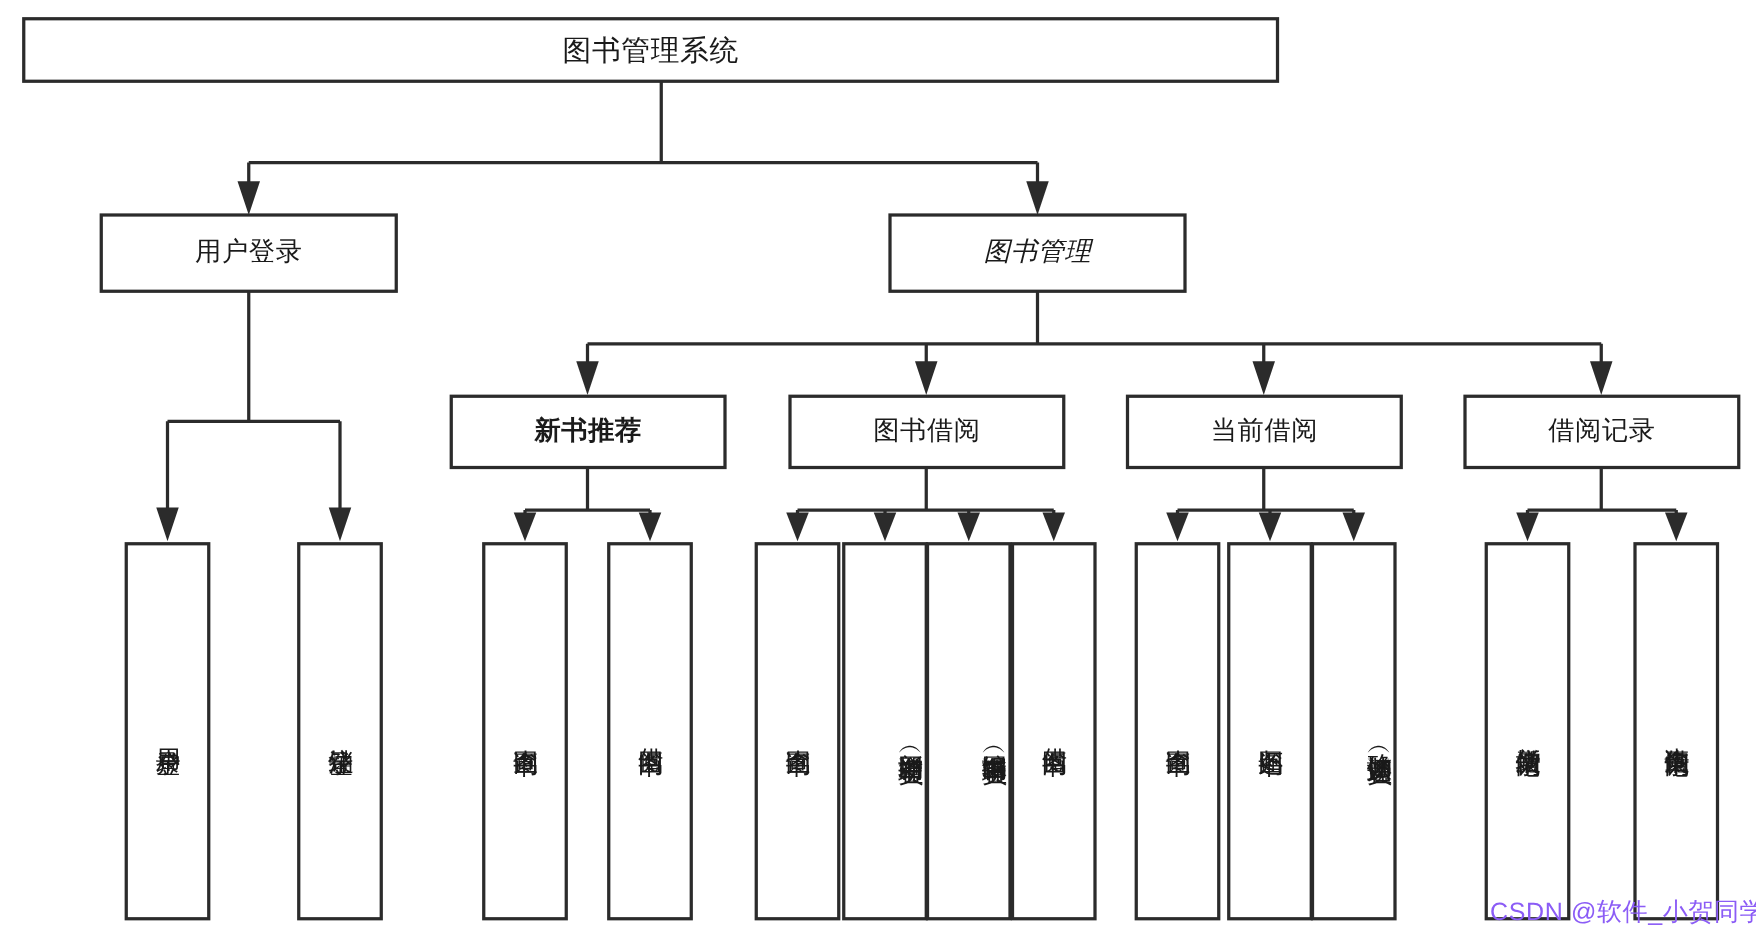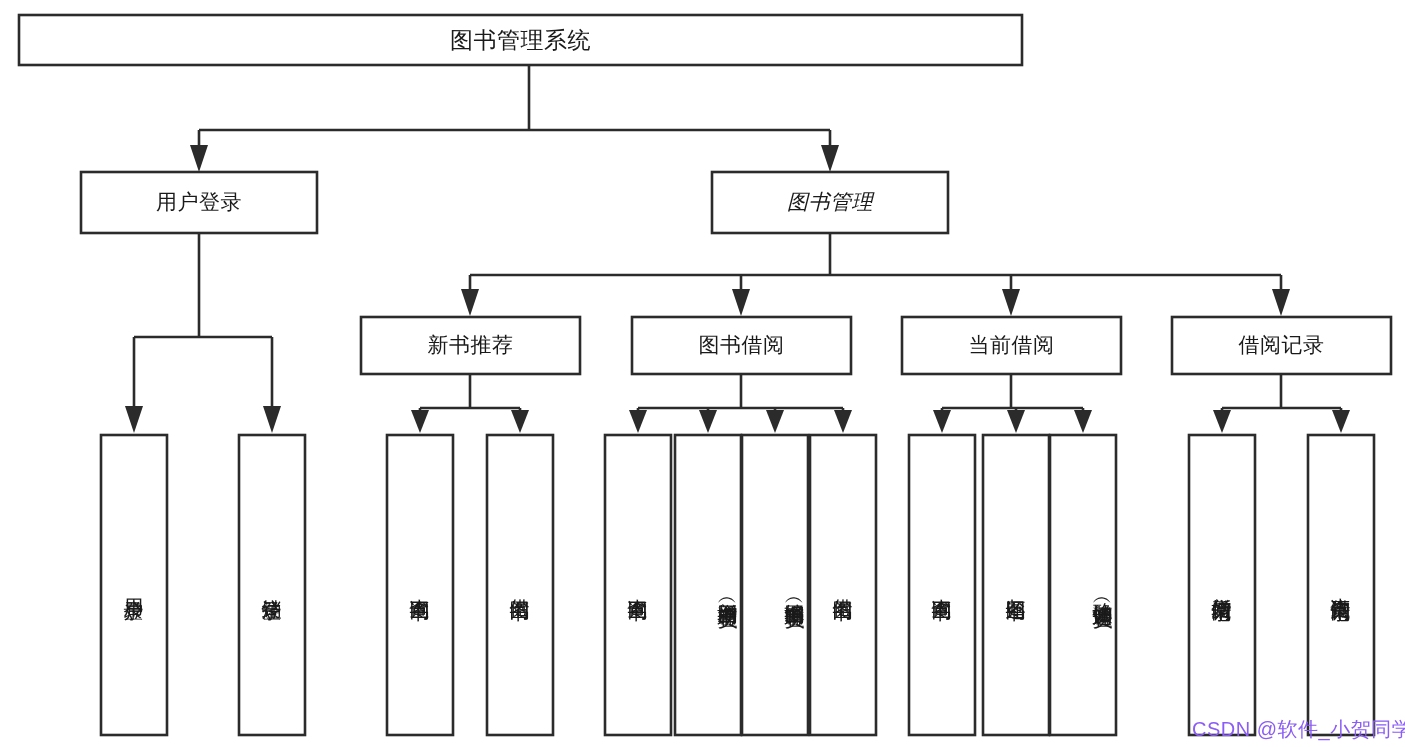--- a/index.html
+++ b/index.html
@@ -178,21 +178,21 @@
     <polygon class="arrow-head" points="1213,410 1231,410 1222,433"></polygon>
     <polygon class="arrow-head" points="1332,410 1350,410 1341,433"></polygon>
 
   </svg>
 
   <div class="h-label" style="left:19px; top:15px; width:1003px; height:50px; font-size:23px;">图书管理系统</div>
 
   <div class="h-label" style="left:81px; top:172px; width:236px; height:61px;">用户登录</div>
   <div class="h-label" style="left:712px; top:172px; width:236px; height:61px;font-style:italic;">图书管理</div>
 
-  <div class="h-label" style="left:361px; top:317px; width:219px; height:57px;">新书推荐</div>
+  <div class="h-label" style="left:361px; top:317px; width:219px; height:57px;font-weight:bold;">新书推荐</div>
   <div class="h-label" style="left:902px; top:317px; width:219px; height:57px;">当前借阅</div>
   <div class="h-label" style="left:632px; top:317px; width:219px; height:57px;">图书借阅</div>
   <div class="h-label" style="left:1172px; top:317px; width:219px; height:57px;text-align:center;">借阅记录</div>
 
   <div class="v-label" style="left:101px; top:435px; width:66px; height:300px;">用户登录</div>
   <div class="v-label" style="left:239px; top:435px; width:66px; height:300px;">注销登录</div>
 
   <div class="v-label" style="left:387px; top:435px; width:66px; height:300px;">查询图书</div>
   <div class="v-label" style="left:487px; top:435px; width:66px; height:300px;">借阅图书</div>
 

